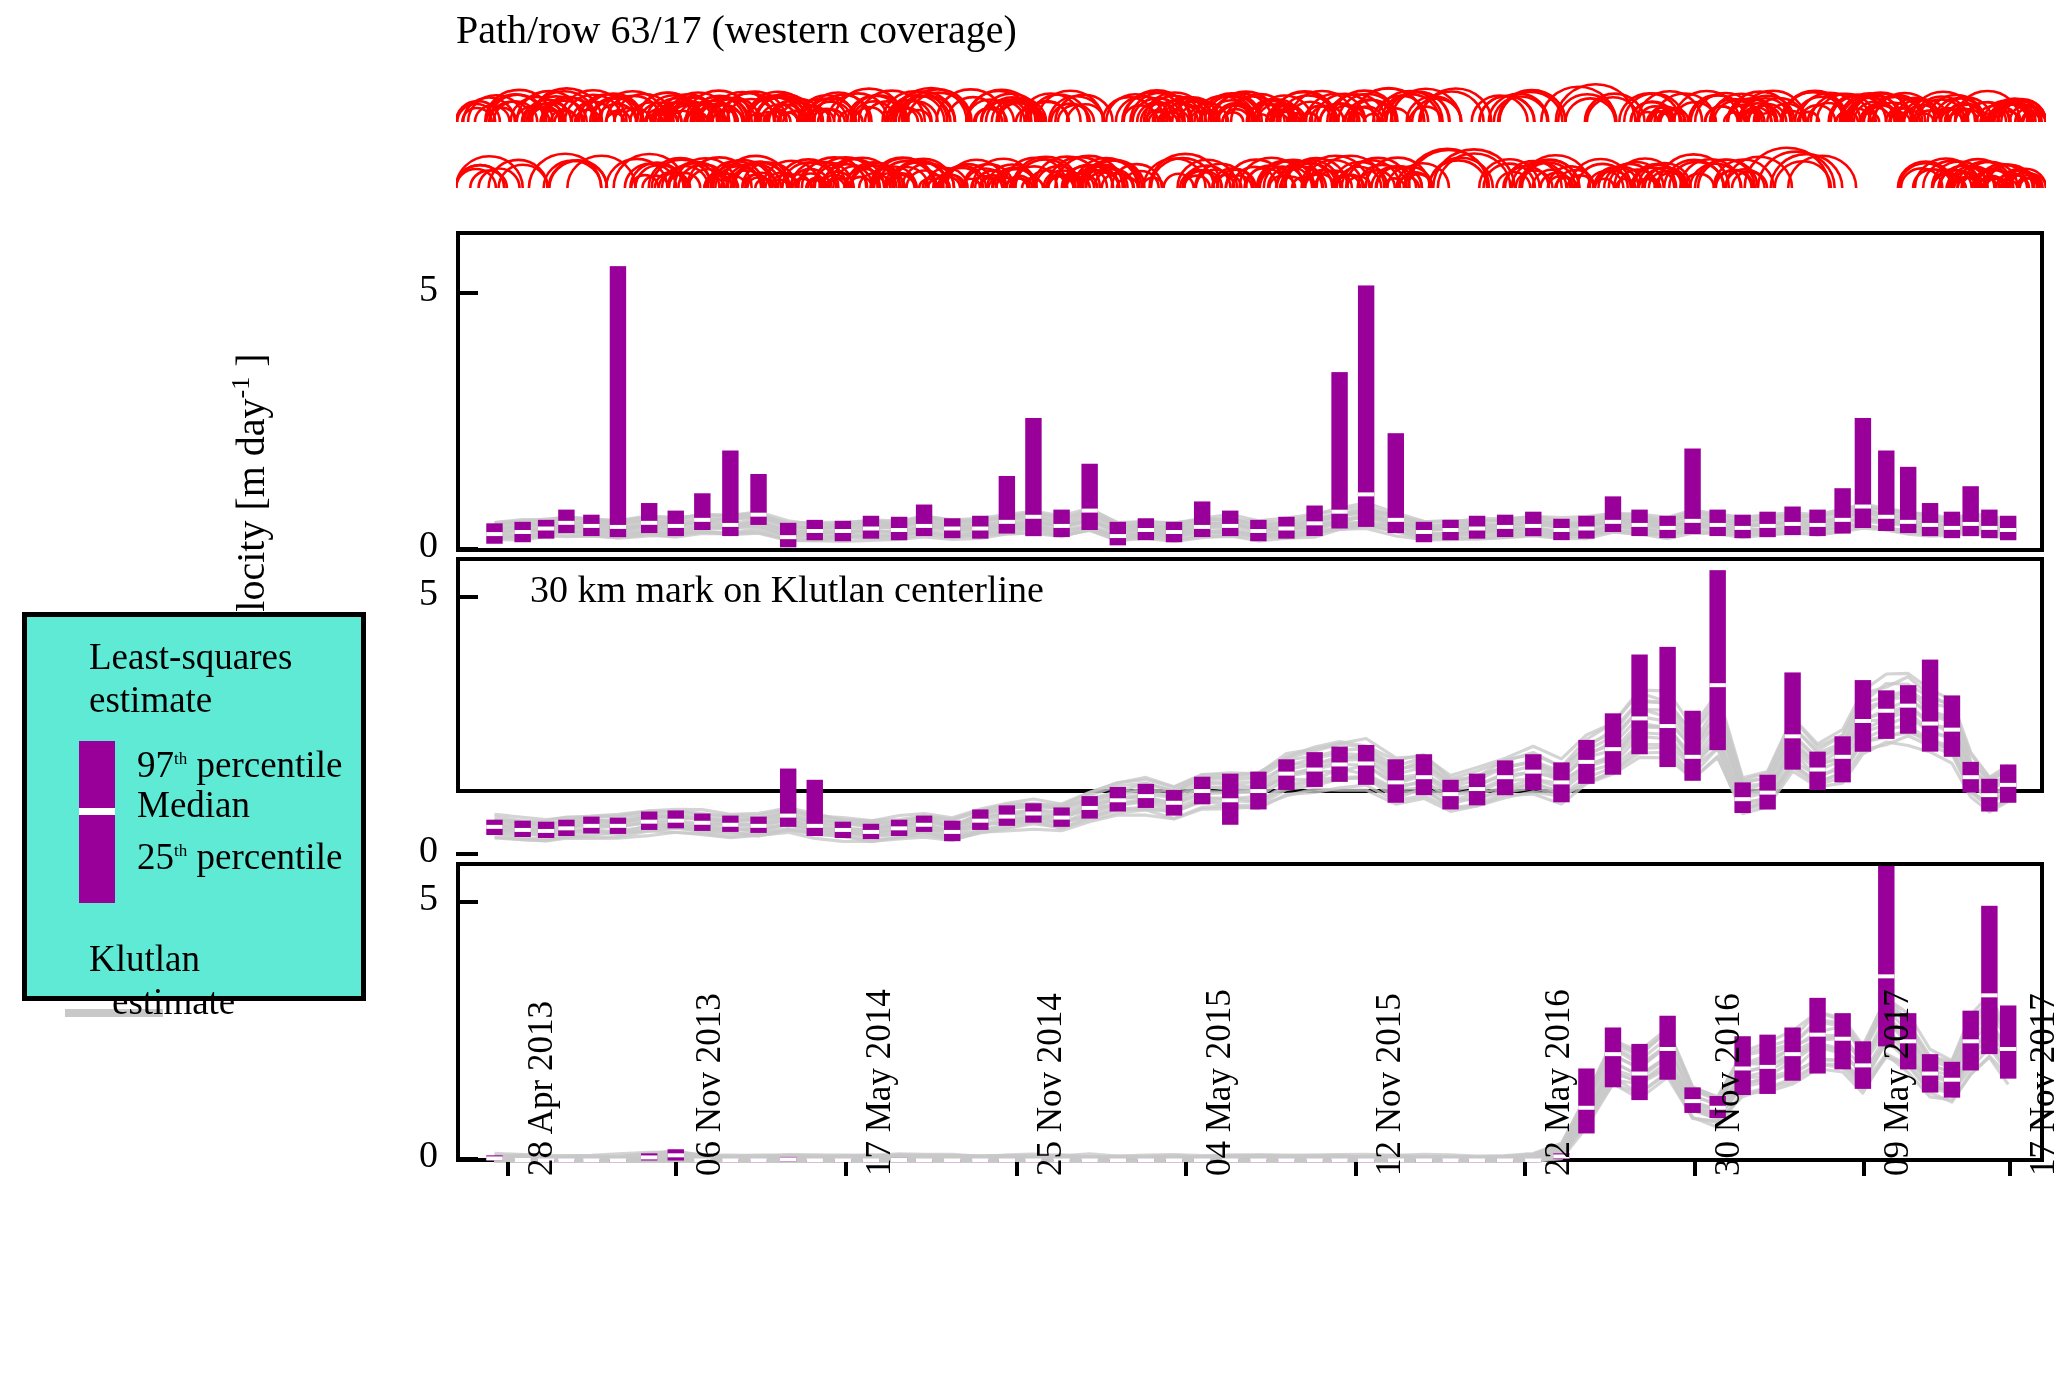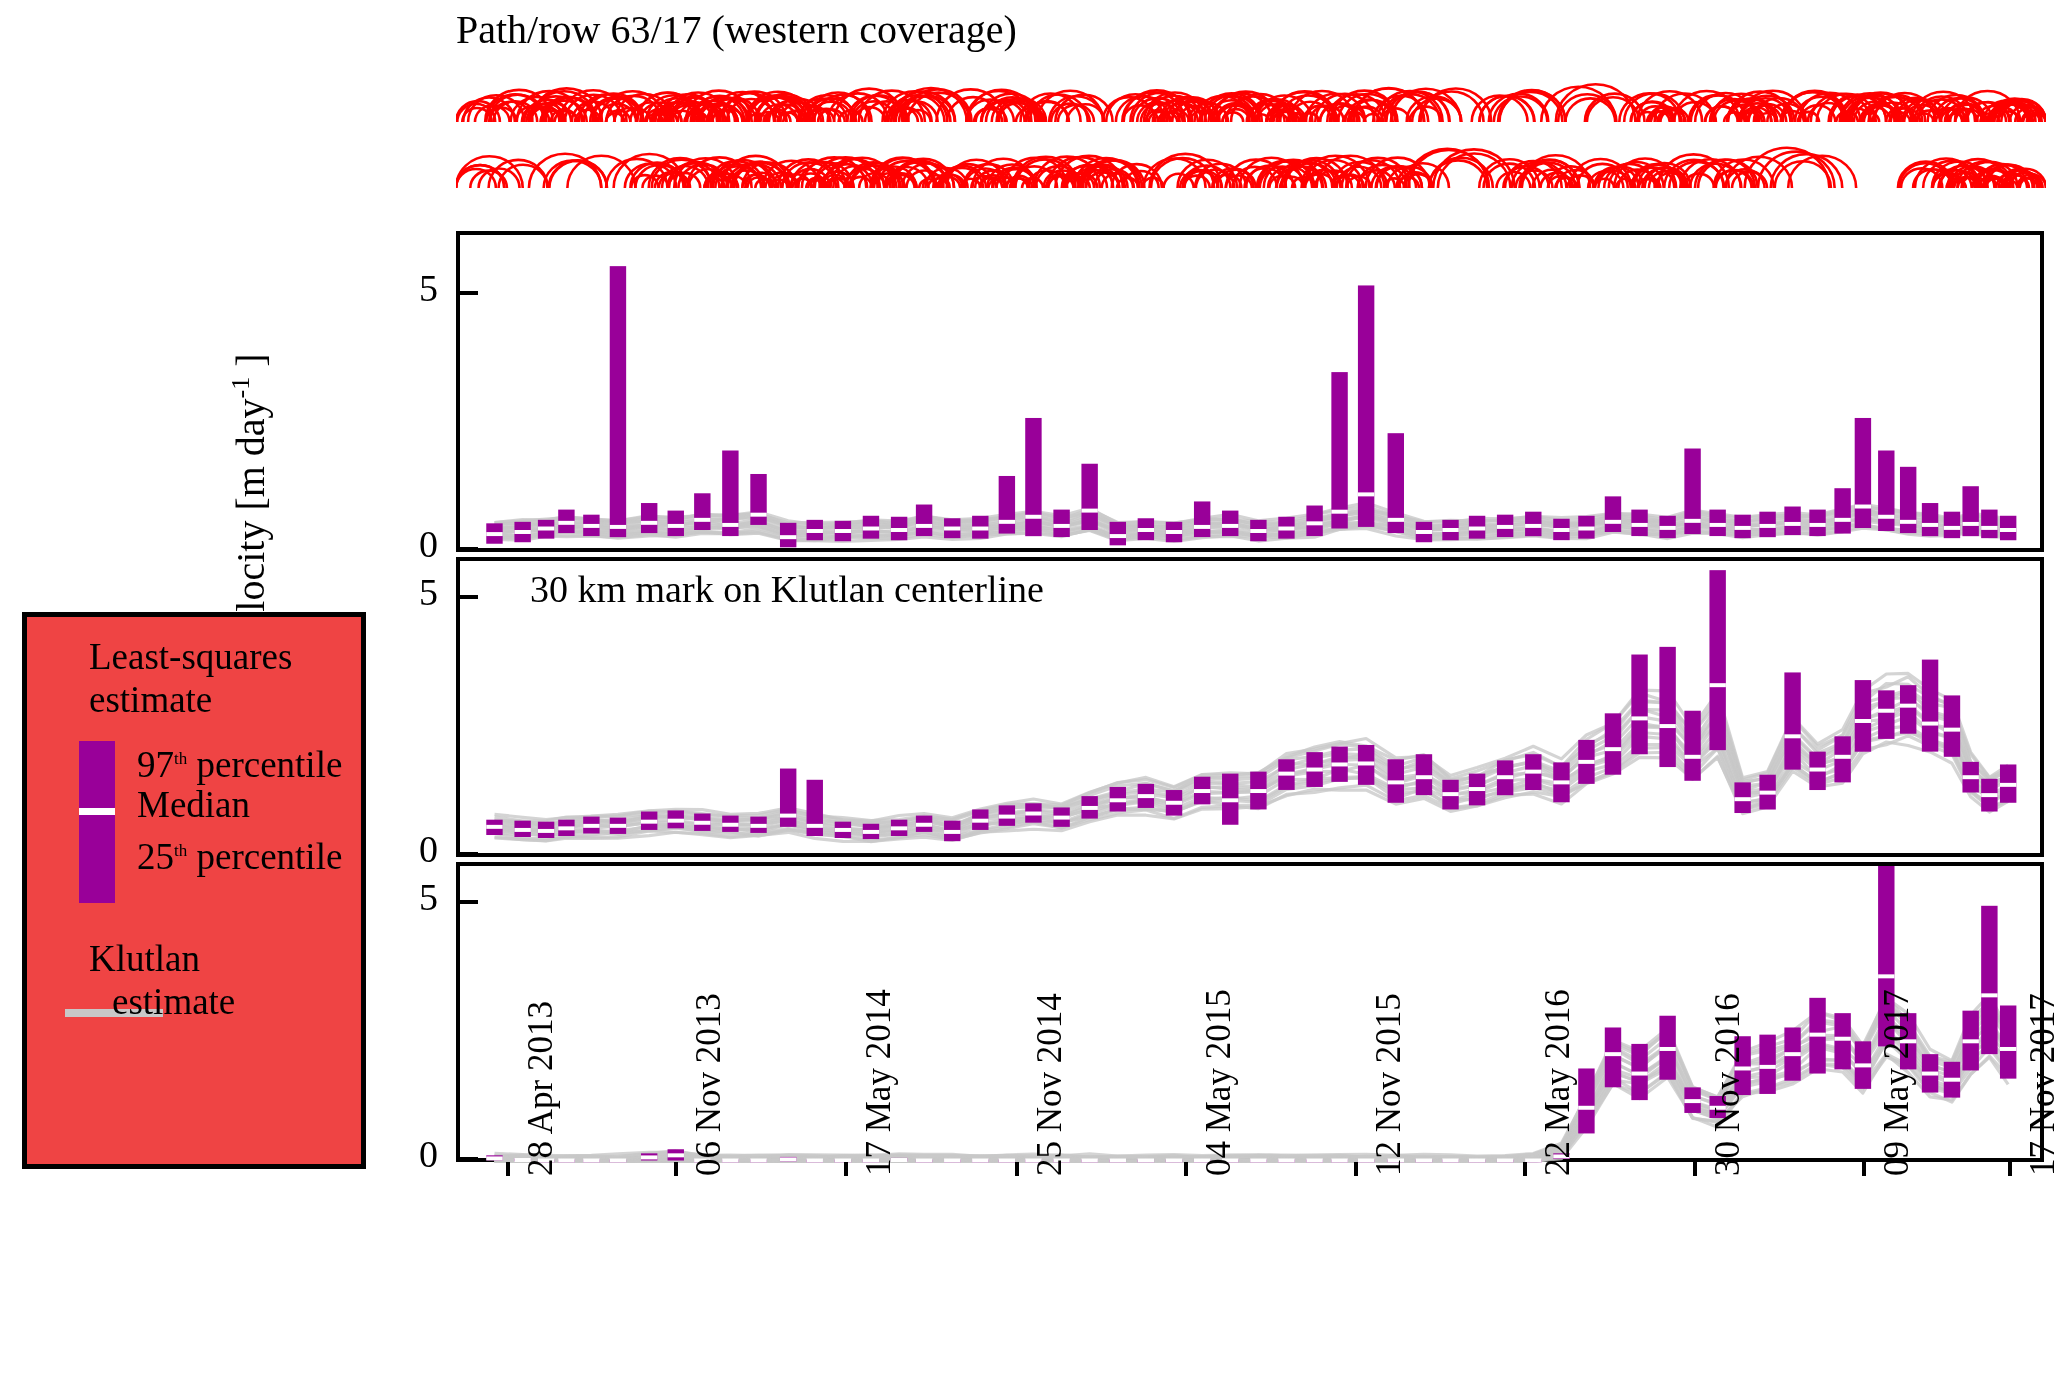--- a/index.html
+++ b/index.html
@@ -15,21 +15,21 @@
 
   
   .arcband{position:absolute;}
   #arcband-west{left:456px;top:52px;width:1590px;height:72px;}
   #arcband-east{left:456px;top:118px;width:1590px;height:72px;}
 
   
   .panel{position:absolute;left:456px;width:1588px;
          border:4px solid #000;background:#fff;box-sizing:border-box;}
   #panel-10km{top:231px;height:321px;}
-  #panel-30km{top:557px;height:300px;padding-left:24px;}
+  #panel-30km{top:557px;height:236px;padding-left:24px;}
   #panel-50km{top:862px;height:300px;}
 
   .panel-plot{position:absolute;left:0;top:0;right:0;bottom:0;overflow:hidden;}
   .panel-title{position:absolute;font-size:38px;line-height:40px;white-space:nowrap;
                left:70px;top:8px;}
 
   
   .ytick-label{position:absolute;font-size:38px;text-align:right;width:60px;}
   .ytick-mark{position:absolute;width:22px;height:4px;background:#000;}
 
@@ -37,22 +37,22 @@
           transform:rotate(-90deg);transform-origin:50% 50%;
           text-align:center;font-size:40px;white-space:nowrap;}
   #ylabel sup{font-size:26px;vertical-align:super;}
 
   
   .xtick-mark{position:absolute;width:4px;height:14px;background:#000;top:1162px;}
   .xtick-label{position:absolute;top:1176px;font-size:35px;white-space:nowrap;
                transform:rotate(-90deg);transform-origin:left top;}
 
   
-  #legend-box{position:absolute;left:22px;top:612px;width:344px;height:557px;
-              border:5px solid #000;background:#ef4444;box-sizing:border-box;}
+  #legend-box{position:absolute;left:22px;top:612px;width:344px;height:389px;
+              border:5px solid #000;background:#5eead4;box-sizing:border-box;}
   .legend-text{position:absolute;font-size:37px;line-height:43px;white-space:nowrap;}
   #legend-ls-1{left:62px;top:18px;}
   #legend-ls-2{left:62px;top:61px;}
   #legend-p75{left:110px;top:120px;}
   #legend-med{left:110px;top:166px;}
   #legend-p25{left:110px;top:212px;}
   #legend-sm-1{left:62px;top:320px;}
   #legend-sm-2{left:85px;top:363px;}
   .legend-text sup{font-size:17px;vertical-align:super;}
   #legend-swatch{position:absolute;left:52px;top:124px;width:36px;height:162px;

